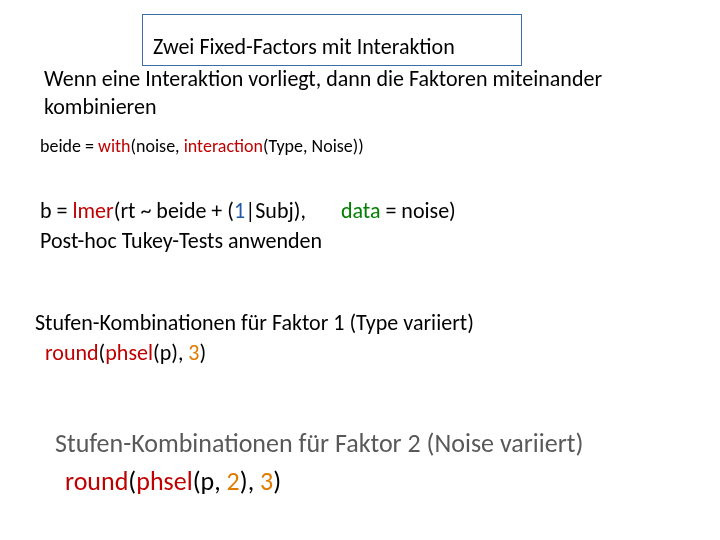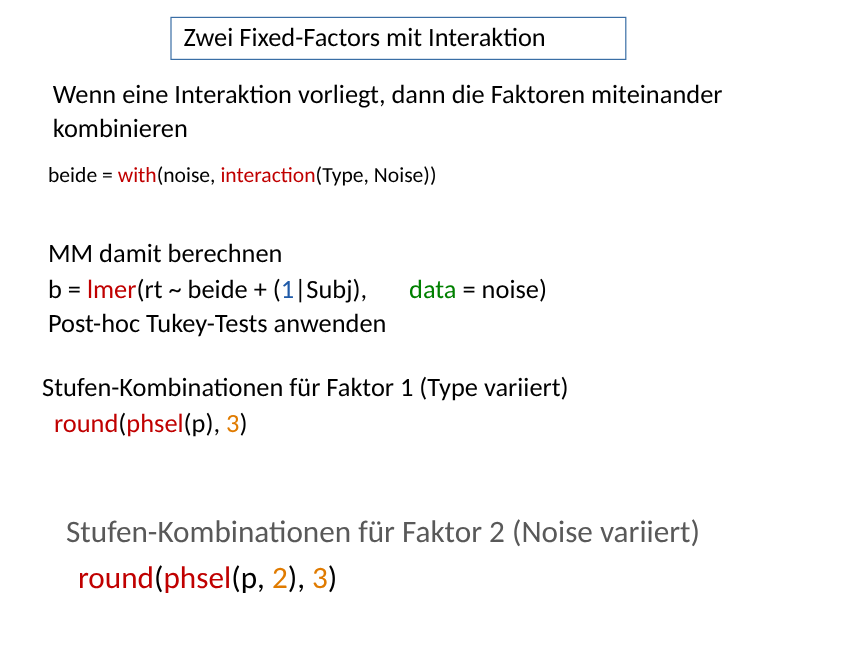--- a/index.html
+++ b/index.html
@@ -18,21 +18,21 @@
     box-sizing: border-box;
   }
   .title-box {
     position: absolute;
     top: 14px;
     left: 142px;
     width: 380px;
     border: 1px solid #3a6ea5;
     background: #ffffff;
     box-sizing: border-box;
-    padding: 3px 8px 5px 10px;
+    padding: 19px 8px 5px 10px;
     font-size: 22px;
     line-height: 1.2;
   }
   .para1 {
     position: absolute;
     top: 65px;
     left: 44px;
     width: 560px;
     font-size: 22px;
     line-height: 1.25;
@@ -86,21 +86,20 @@
     <span>Zwei Fixed-Factors mit Interaktion</span>
   </div>
 
   <div class="para1">Wenn eine Interaktion vorliegt, dann die Faktoren miteinander kombinieren</div>
 
   <div class="code1">
     <span>beide</span><span> = </span><span class="red">with</span><span>(noise, </span><span class="red">interaction</span><span>(Type, Noise))</span>
   </div>
 
   <div class="block2">
-    <div>MM damit berechnen</div>
     <div>
       <span> b = </span><span class="red">lmer</span><span>(rt ~ beide + (</span><span class="blue">1</span><span>|Subj), </span><span class="green">data</span><span> = noise)</span>
     </div>
     <div>Post-hoc Tukey-Tests anwenden</div>
   </div>
 
   <div class="block3">
     <div>Stufen-Kombinationen für Faktor 1 (Type variiert)</div>
     <div class="indent">
       <span class="red">round</span><span>(</span><span class="red">phsel</span><span>(p), </span><span class="num">3</span><span>)</span>

